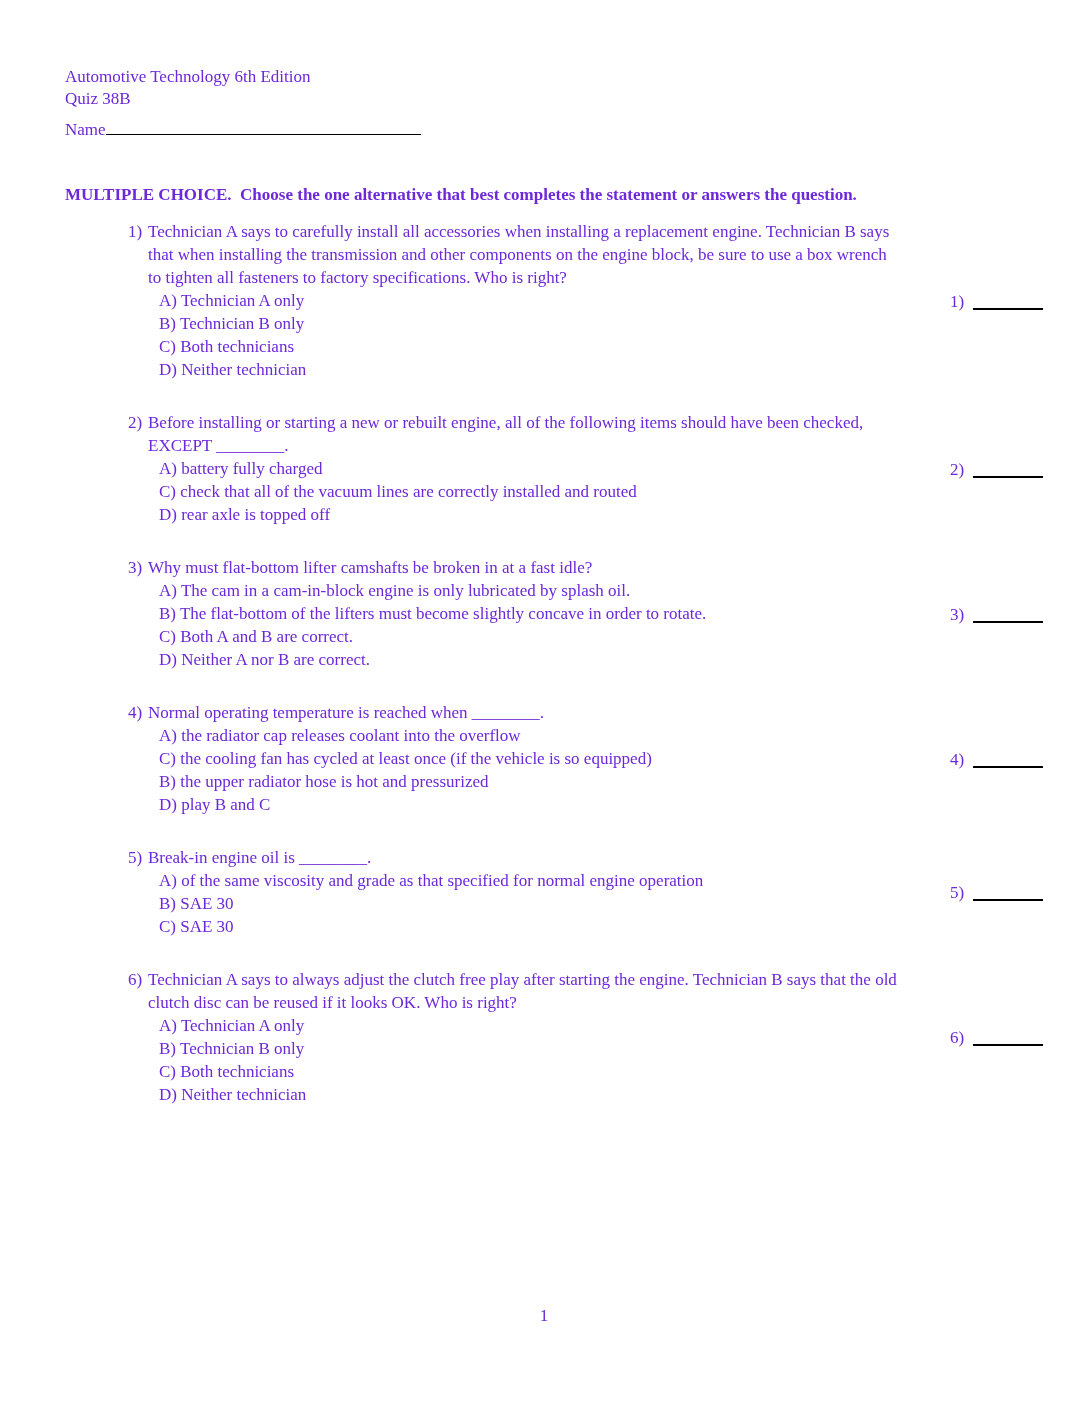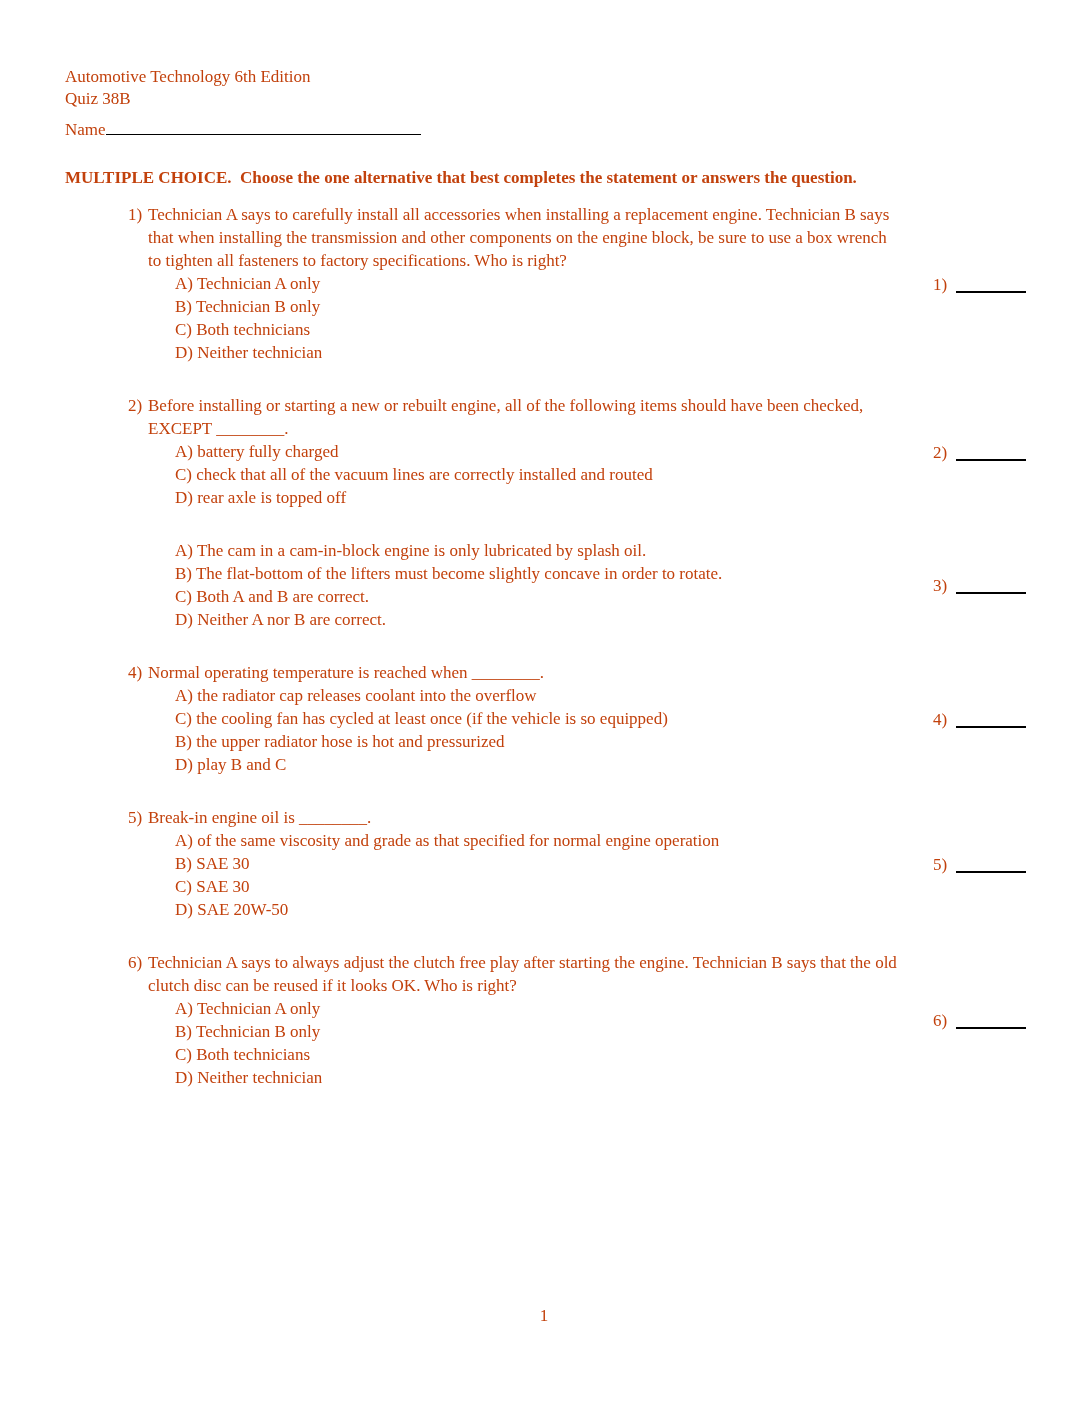--- a/index.html
+++ b/index.html
@@ -1,38 +1,38 @@
 <!DOCTYPE html>
 <html><head>
 <meta charset="utf-8">
 <style>
   html, body { margin: 0; padding: 0; background: #ffffff; }
   .page {
     position: relative;
     width: 1088px;
     height: 1408px;
     box-sizing: border-box;
-    padding: 66px 58px 0 65px;
+    padding: 66px 41px 0 65px;
     background: #ffffff;
-    color: #c2410c;
+    color: #6d28d9;
     font-family: "Liberation Serif", "DejaVu Serif", serif;
     font-size: 17px;
     line-height: 23px;
   }
   .header-block { line-height: 22px; }
   .name-row { margin-top: 8px; }
   .name-line {
     display: inline-block;
     width: 315px;
     height: 16px;
     border-bottom: 1.5px solid #000;
     vertical-align: baseline;
   }
   .section-heading {
-    margin-top: 25px;
+    margin-top: 42px;
     font-weight: bold;
     white-space: pre-wrap;
   }
   .questions { margin-top: 14px; }
   .question {
     display: flex;
     align-items: center;
     margin-bottom: 30px;
   }
   .q-main {
@@ -42,21 +42,21 @@
   }
   .q-head {
     padding-left: 20px;
     text-indent: -20px;
   }
   .q-num {
     display: inline-block;
     width: 20px;
     text-indent: 0;
   }
-  .choices { margin-left: 47px; }
+  .choices { margin-left: 31px; }
   .q-answer {
     margin-left: auto;
     width: 97px;
     display: flex;
     align-items: baseline;
     flex: 0 0 auto;
   }
   .answer-line {
     display: inline-block;
     width: 70px;
@@ -121,20 +121,23 @@
         </div>
       </div>
       <div class="q-answer">
         <span>2)</span>
           <span class="answer-line"></span>
       </div>
     </div>
 
     <div class="question">
       <div class="q-main">
+        <div class="q-head">
+          <span class="q-num">3)</span><span>Why must flat-bottom lifter camshafts be broken in at a fast idle?</span>
+        </div>
         <div class="choices">
           <div class="choice">A) The cam in a cam-in-block engine is only lubricated by splash oil.</div>
           <div class="choice">B) The flat-bottom of the lifters must become slightly concave in order to rotate.</div>
           <div class="choice">C) Both A and B are correct.</div>
           <div class="choice">D) Neither A nor B are correct.</div>
         </div>
       </div>
       <div class="q-answer">
         <span>3)</span>
           <span class="answer-line"></span>
@@ -161,21 +164,20 @@
 
     <div class="question">
       <div class="q-main">
         <div class="q-head">
           <span class="q-num">5)</span><span>Break-in engine oil is ________.</span>
         </div>
         <div class="choices">
           <div class="choice">A) of the same viscosity and grade as that specified for normal engine operation</div>
           <div class="choice">B) SAE 30</div>
           <div class="choice">C) SAE 30</div>
-          <div class="choice">D) SAE 20W-50</div>
         </div>
       </div>
       <div class="q-answer">
         <span>5)</span>
           <span class="answer-line"></span>
       </div>
     </div>
 
     <div class="question">
       <div class="q-main">

